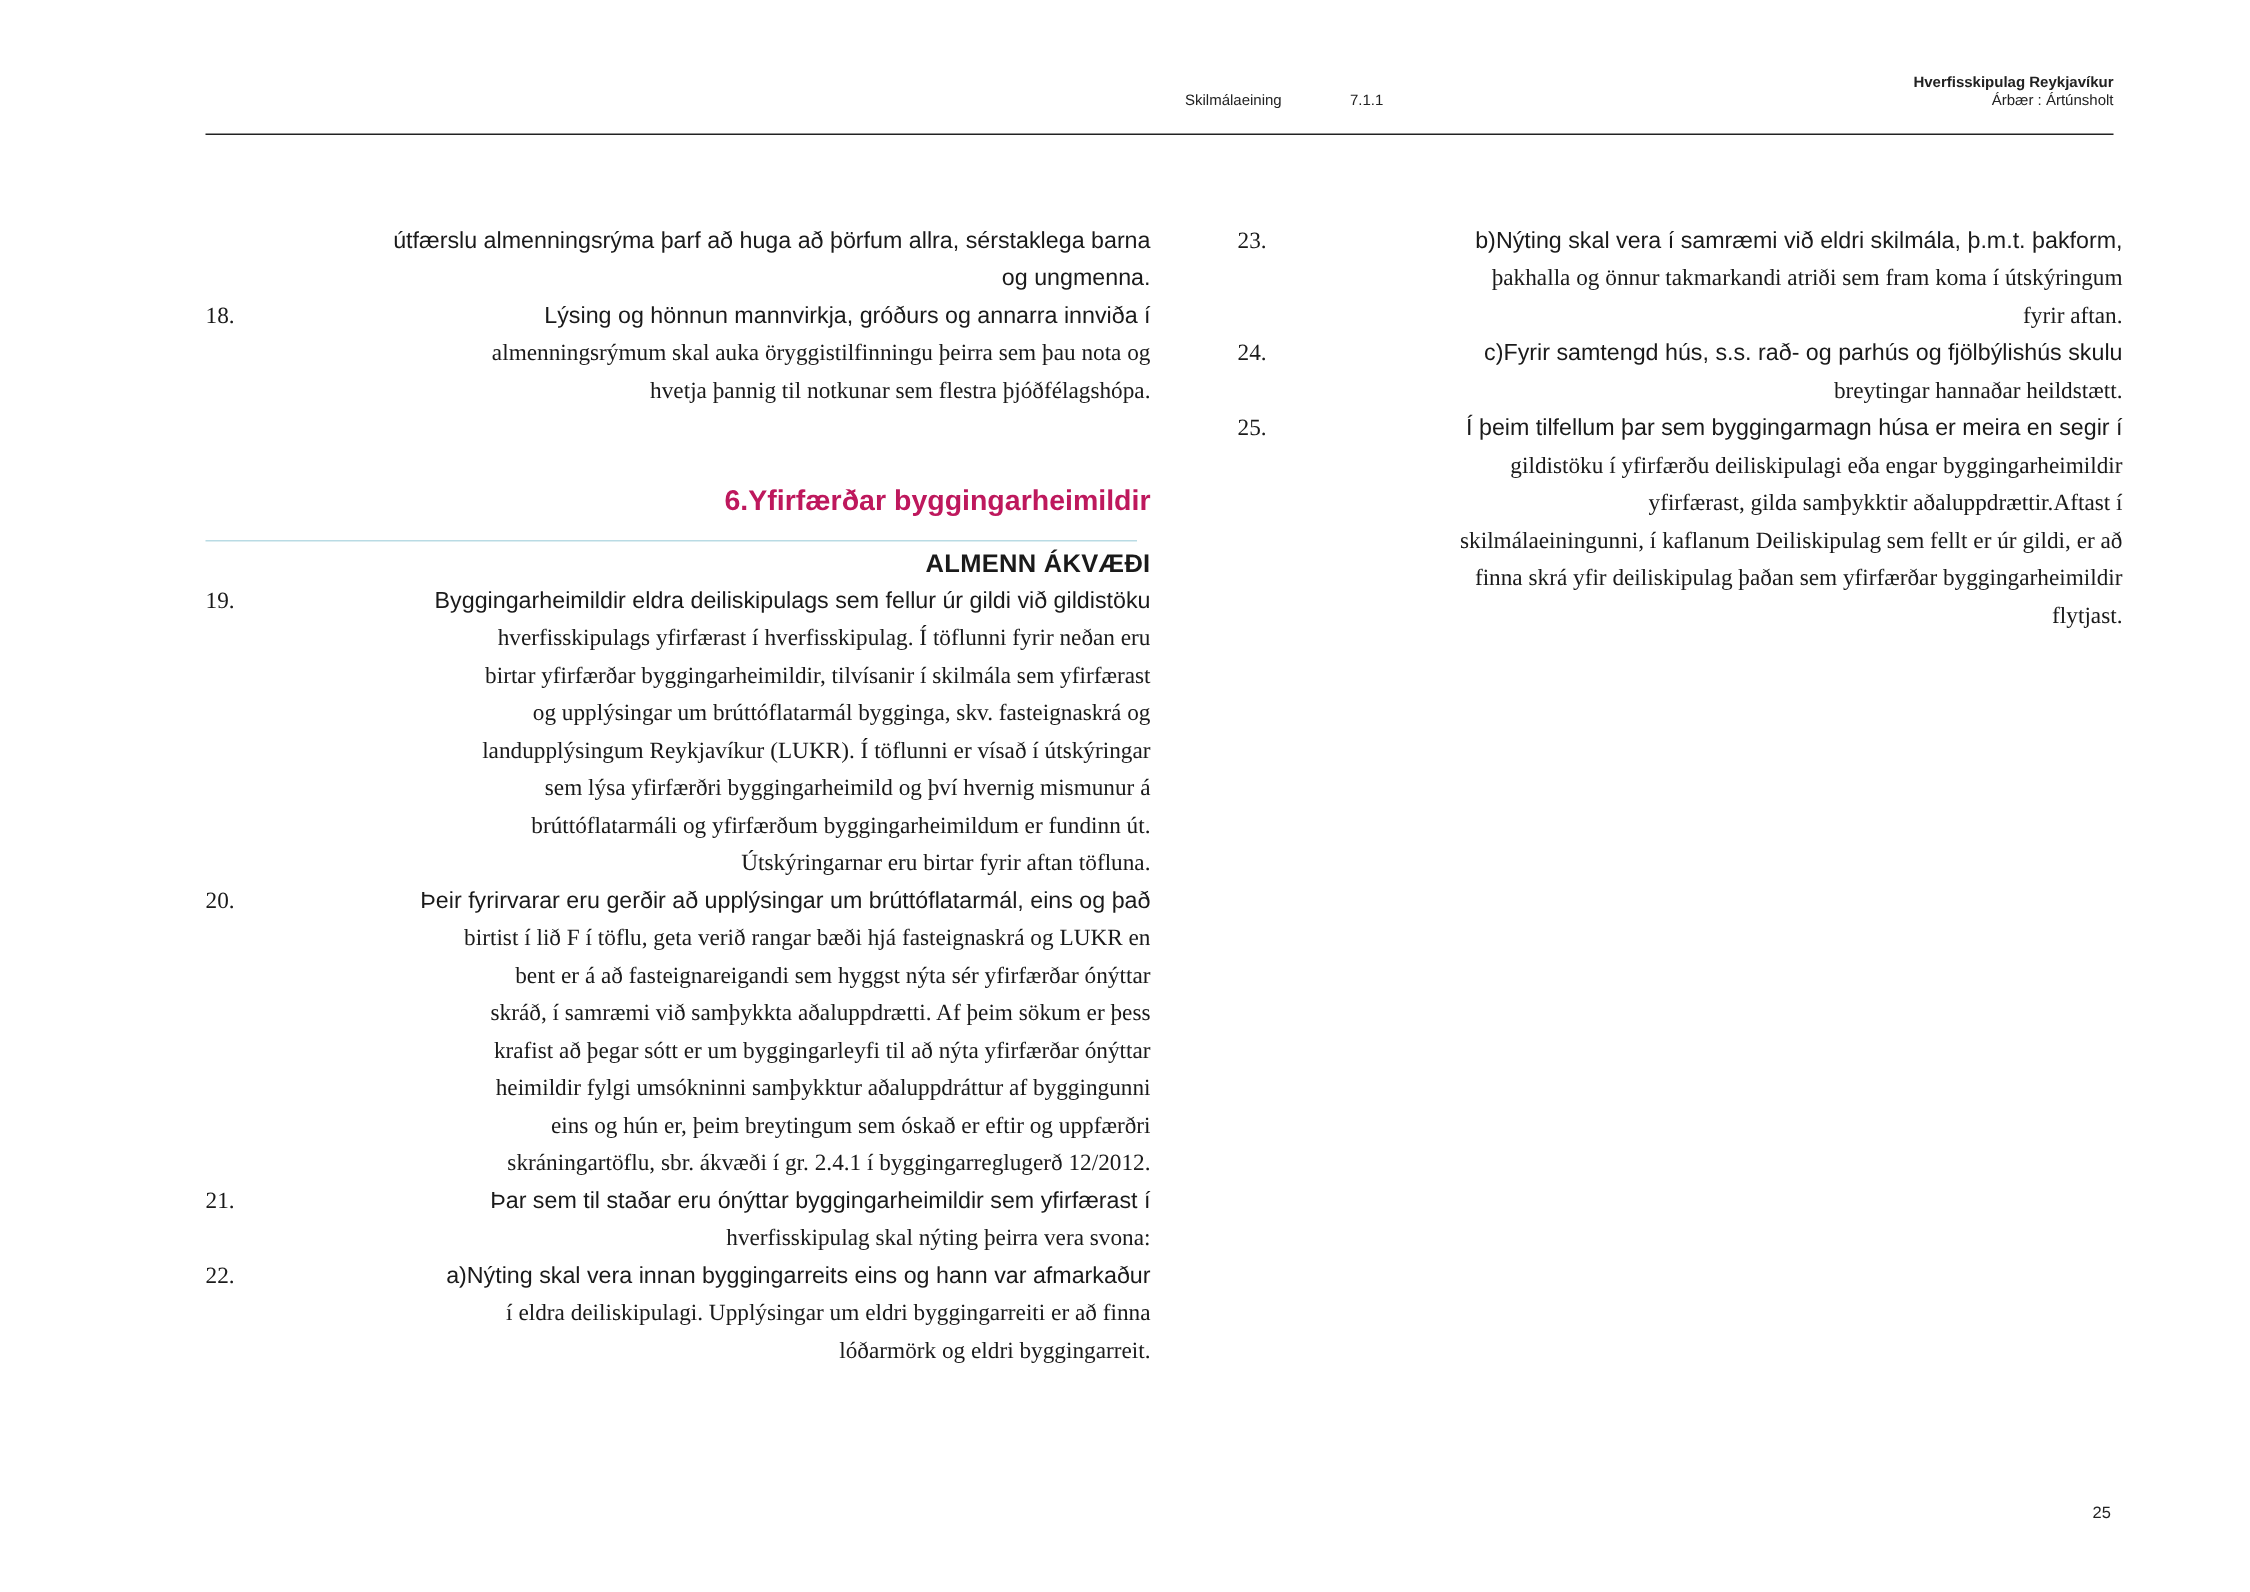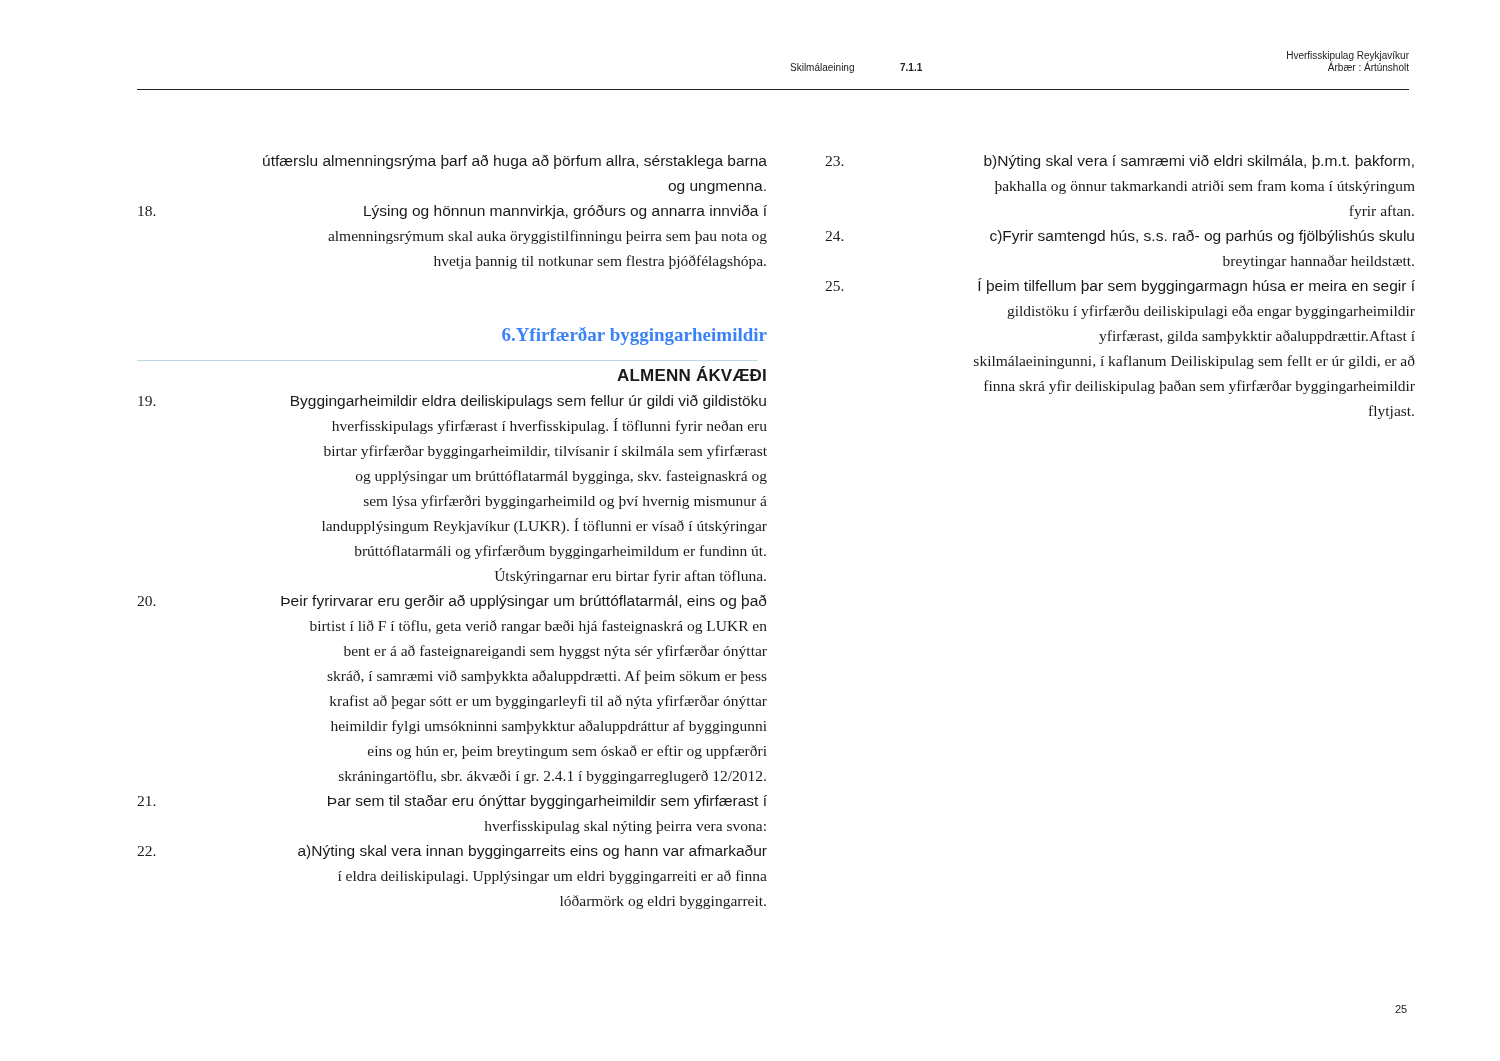--- a/index.html
+++ b/index.html
@@ -3,39 +3,39 @@
   <meta charset="utf-8">
   <style>
     html, body { margin: 0; padding: 0; background: #ffffff; }
     body {
       width: 1500px; height: 1061px; position: relative; overflow: hidden;
       font-family: "Liberation Sans", "DejaVu Sans", sans-serif;
       color: #1a1a1a;
     }
     .header-section { position: absolute; left: 790px; top: 62px; font-size: 10px; color: #222; }
     .header-section .sec-label { position: absolute; left: 0; white-space: nowrap; }
-    .header-section .sec-num { position: absolute; left: 110px; white-space: nowrap; font-weight: bold; }
+    .header-section .sec-num { position: absolute; left: 110px; white-space: nowrap; }
     .header-right { position: absolute; right: 91px; top: 50px; text-align: right; font-size: 10px; line-height: 12px; color: #222; }
-    .header-right .doc-title { font-weight: normal; margin-left: 36px; }
+    .header-right .doc-title { font-weight: bold; margin-left: 36px; }
     .header-rule { position: absolute; left: 137px; top: 89px; width: 1272px; height: 1px; background: #222; }
 
     .col { position: absolute; font-size: 15.5px; line-height: 25px; text-align: right; }
     .col-left { left: 137px; top: 148px; width: 630px; }
     .col-right { left: 825px; top: 148px; width: 590px; }
 
     .item { position: relative; padding-left: 61px; }
     .item .num { position: absolute; left: 0; top: 0; font-family: Liberation Serif, serif; }
     .item .body { display: block; }
     .item .body .first { display: block; }
     .item .body .rest { display: block; padding-left: 3px; font-family: Liberation Serif, serif; }
     .cont { padding-left: 61px; }
     .sub { display: inline-block; width: 30px; }
 
     .heading-wrap { margin-top: 48px; position: relative; }
-    .heading { font-family: Liberation Serif, serif; font-weight: bold; font-size: 19px; line-height: 28px; padding-left: 25px; color: #3b82f6; margin-top: 44px; }
+    .heading { font-family: Liberation Sans, sans-serif; font-weight: bold; font-size: 19px; line-height: 28px; padding-left: 25px; color: #be185d; margin-top: 44px; }
     .heading .hnum { display: inline-block; width: 32px; }
     .divider { height: 1px; background: #b9dbe4; width: 621px; margin-top: 11px; }
     .subheading { padding-left: 61px; font-weight: bold; font-size: 17px; margin-top: 2px; letter-spacing: 0.2px; }
 
     .page-number { position: absolute; left: 1395px; top: 1003px; font-size: 11px; color: #222; }
   </style>
 </head>
 <body>
 
 <div class="header-section">
@@ -72,22 +72,22 @@
 
   <div class="subheading">ALMENN ÁKVÆÐI</div>
 
   <div class="item">
     <span class="num">19.</span>
     <span class="body">
       <span class="first">Byggingarheimildir eldra deiliskipulags sem fellur úr gildi við gildistöku</span>
       <span class="rest">hverfisskipulags yfirfærast í hverfisskipulag. Í töflunni fyrir neðan eru</span>
       <span class="rest">birtar yfirfærðar byggingarheimildir, tilvísanir í skilmála sem yfirfærast</span>
       <span class="rest">og upplýsingar um brúttóflatarmál bygginga, skv. fasteignaskrá og</span>
+      <span class="rest">landupplýsingum Reykjavíkur (LUKR).  Í töflunni er vísað í útskýringar</span>
       <span class="rest">sem lýsa yfirfærðri byggingarheimild og því hvernig mismunur á</span>
-      <span class="rest">landupplýsingum Reykjavíkur (LUKR).  Í töflunni er vísað í útskýringar</span>
       <span class="rest">brúttóflatarmáli og yfirfærðum byggingarheimildum er fundinn út.</span>
       <span class="rest">Útskýringarnar eru birtar fyrir aftan töfluna.</span>
     </span>
   </div>
 
   <div class="item">
     <span class="num">20.</span>
     <span class="body">
       <span class="first">Þeir fyrirvarar eru gerðir að upplýsingar um brúttóflatarmál, eins og það</span>
       <span class="rest">birtist í lið F í töflu, geta verið rangar bæði hjá fasteignaskrá og LUKR en</span>

